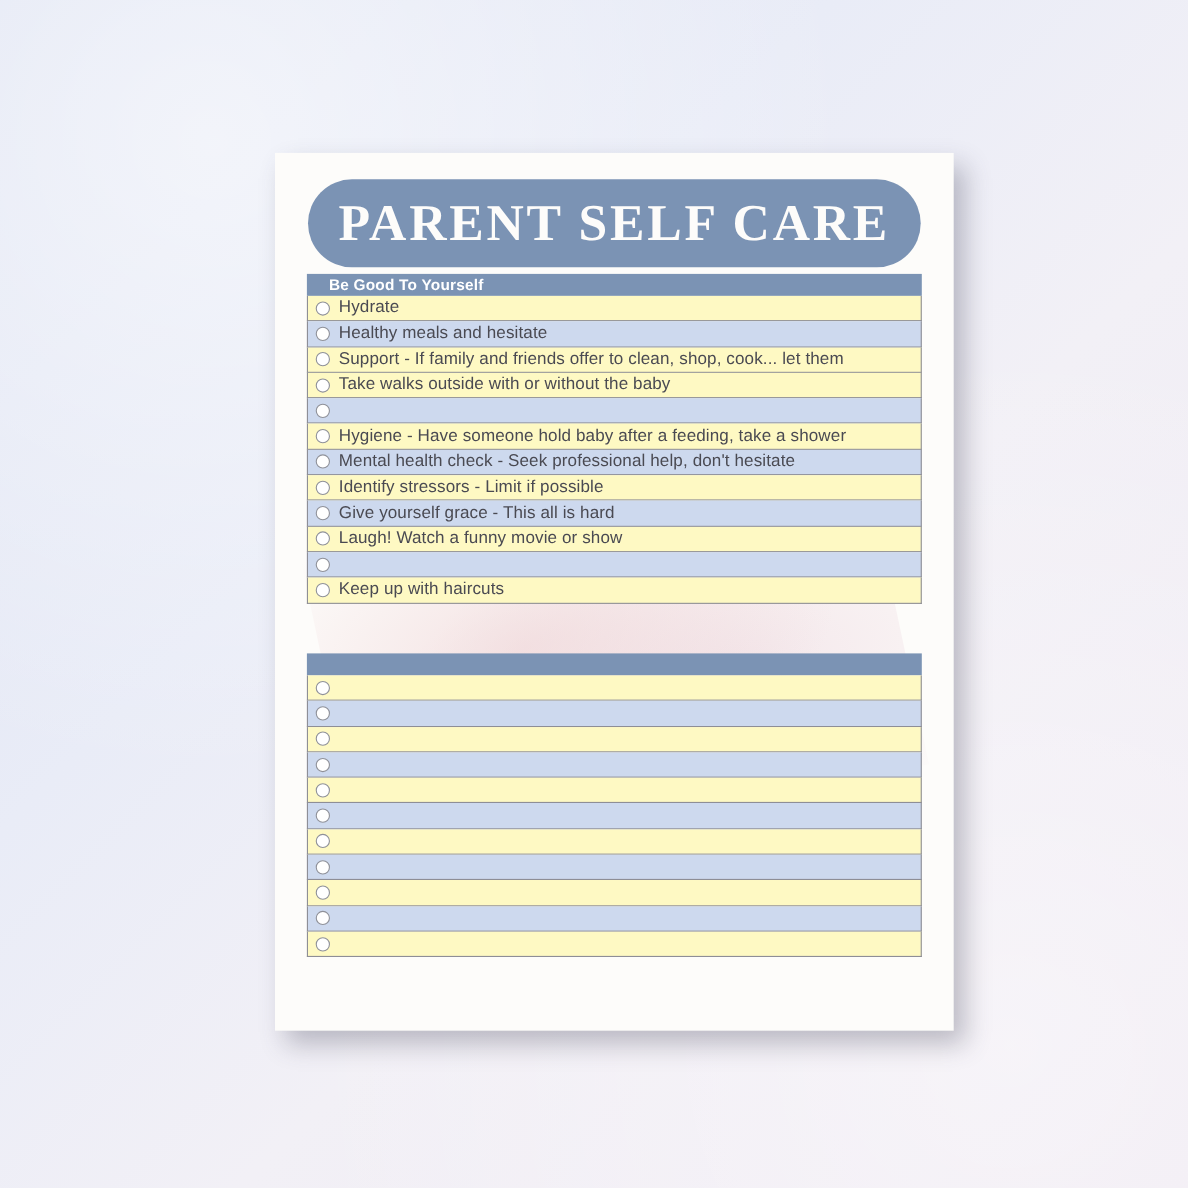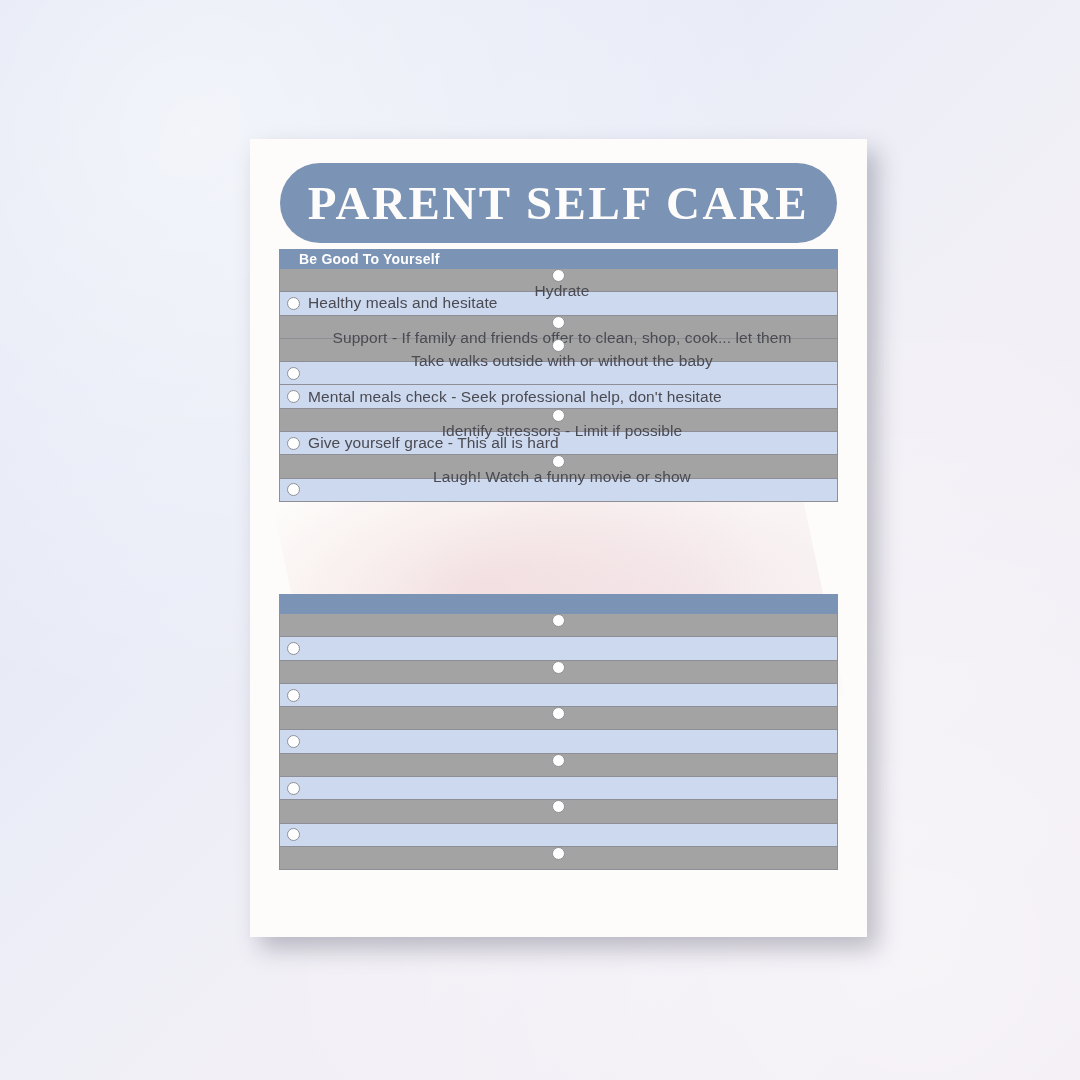--- a/index.html
+++ b/index.html
@@ -100,21 +100,21 @@
 
   .row {
     height: 23.3px;
     border: 1px solid #8e8e96;
     border-top: none;
     box-sizing: border-box;
     display: flex;
     align-items: center;
     padding-left: 7px;
   }
-  .row.odd  { background: #a3a3a3; flex-direction: column; }
+  .row.odd  { background: #fef9c3; }
   .row.even { background: #cdd9ee; }
 
   .bullet {
     width: 11px;
     height: 11px;
     border-radius: 50%;
     border: 1.3px solid #8f9199;
     background: #ffffff;
     flex: 0 0 auto;
     margin-right: 8px;
@@ -159,38 +159,46 @@
       <span class="bullet"></span>
       <span class="row-text">Support - If family and friends offer to clean, shop, cook... let them</span>
     </div>
     <div class="row odd">
       <span class="bullet"></span>
       <span class="row-text">Take walks outside with or without the baby</span>
     </div>
     <div class="row even">
       <span class="bullet"></span>
     </div>
-    <div class="row even">
-      <span class="bullet"></span>
-      <span class="row-text">Mental meals check - Seek professional help, don't hesitate</span>
+    <div class="row odd">
+      <span class="bullet"></span>
+      <span class="row-text">Hygiene - Have someone hold baby after a feeding, take a shower</span>
+    </div>
+    <div class="row even">
+      <span class="bullet"></span>
+      <span class="row-text">Mental health check - Seek professional help, don't hesitate</span>
     </div>
     <div class="row odd">
       <span class="bullet"></span>
       <span class="row-text">Identify stressors - Limit if possible</span>
     </div>
     <div class="row even">
       <span class="bullet"></span>
       <span class="row-text">Give yourself grace - This all is hard</span>
     </div>
     <div class="row odd">
       <span class="bullet"></span>
       <span class="row-text">Laugh! Watch a funny movie or show</span>
     </div>
     <div class="row even">
       <span class="bullet"></span>
+    </div>
+    <div class="row odd">
+      <span class="bullet"></span>
+      <span class="row-text">Keep up with haircuts</span>
     </div>
   </div>
 
   <div class="section section-2">
     <div class="section-header">
       <span class="label"></span>
     </div>
 
     <div class="row odd">
       <span class="bullet"></span>

